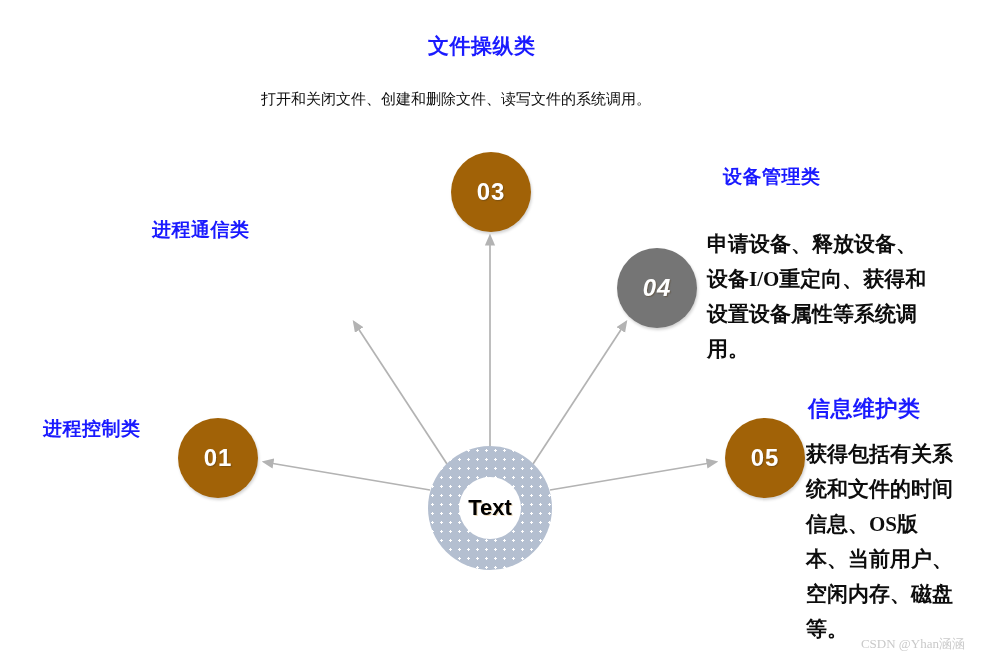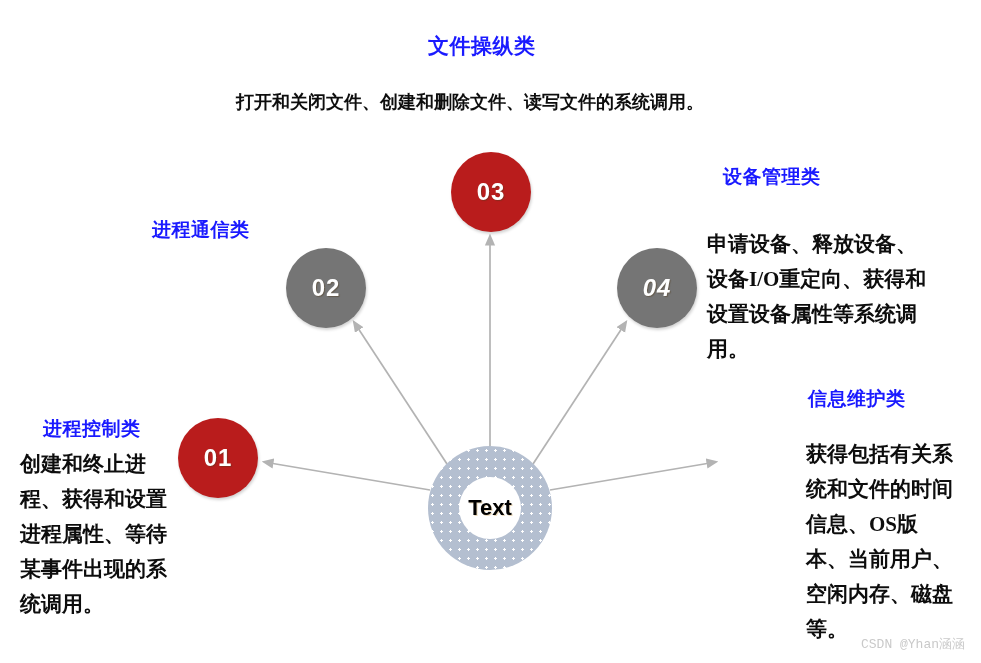--- a/index.html
+++ b/index.html
@@ -30,55 +30,55 @@
     color: #0d0d0d;
     font-family: "Liberation Serif", "DejaVu Serif", serif;
     font-weight: bold;
   }
 
   #title-file {
     left: 428px; top: 32px;
     font-size: 21px;
   }
   #sub-file {
-    left: 236px; top: 90px;
-    font-size: 18px;
+    left: 261px; top: 90px;
+    font-size: 15px;
     white-space: nowrap;
-    font-weight: bold;
+    font-weight: normal;
   }
 
   #title-ipc   { left: 152px; top: 217px; font-size: 19px; }
   #body-ipc    { left: 103px; top: 265px; font-size: 21px; width: 176px; line-height: 34px; }
 
   #title-proc  { left: 43px;  top: 416px; font-size: 19px; }
   #body-proc   { left: 20px;  top: 447px; font-size: 21px; width: 152px; line-height: 35px; }
 
   #title-dev   { left: 723px; top: 164px; font-size: 19px; }
   #body-dev    { left: 707px; top: 227px; font-size: 21px; width: 230px; line-height: 35px; }
 
-  #title-info  { left: 808px; top: 386px; font-size: 19px; }
+  #title-info  { left: 808px; top: 394px; font-size: 22px; }
   #body-info   { left: 806px; top: 437px; font-size: 21px; width: 152px; line-height: 35px; }
 
   
   .node {
     position: absolute;
     width: 80px; height: 80px;
     border-radius: 50%;
     display: flex;
     align-items: center;
     justify-content: center;
     color: #ffffff;
     font-family: "Liberation Sans", "DejaVu Sans", sans-serif;
     font-weight: bold;
     font-size: 24px;
     letter-spacing: 1px;
     box-shadow: 1px 2px 3px rgba(0,0,0,0.18);
     text-shadow: 1px 1px 1px rgba(80,60,30,0.45);
   }
-  .node.pink { background: #b91c1c; }
+  .node.pink { background: #a16207; }
   .node.gray { background: #757575; }
 
   #node-01 { left: 178px; top: 418px; }
   #node-02 { left: 286px; top: 248px; }
   #node-03 { left: 451px; top: 152px; }
   #node-04 { left: 617px; top: 248px; font-style: italic; }
   #node-05 { left: 725px; top: 418px; }
 
   
   #center-node {
@@ -116,21 +116,21 @@
     left: 0; top: 0;
     width: 981px; height: 663px;
     pointer-events: none;
   }
 
   
   #watermark {
     position: absolute;
     right: 16px; bottom: 10px;
     color: #c9c9c9;
-    font-family: Liberation Mono, monospace;
+    font-family: Liberation Serif, serif;
     font-size: 13px;
     white-space: nowrap;
     text-align: center;
   }
 </style>
 </head>
 <body>
 
 <div id="stage">
 
@@ -151,32 +151,31 @@
 
     <line x1="550" y1="490" x2="716" y2="462" stroke="#b3b3b3" stroke-width="1.7" marker-end="url(#ah)"></line>
   </svg>
 
   <div class="heading" id="title-file">文件操纵类</div>
   <div class="body-text" id="sub-file">打开和关闭文件、创建和删除文件、读写文件的系统调用。</div>
 
   <div class="heading" id="title-ipc">进程通信类</div>
 
   <div class="heading" id="title-proc">进程控制类</div>
-  <div class="body-text" id="body-proc">创建和终止进程、获得和设置进程属性、等待某事件出现的系统调用。</div>
 
   <div class="heading" id="title-dev">设备管理类</div>
   <div class="body-text" id="body-dev">申请设备、释放设备、设备I/O重定向、获得和设置设备属性等系统调用。</div>
 
   <div class="heading" id="title-info">信息维护类</div>
   <div class="body-text" id="body-info">获得包括有关系统和文件的时间信息、OS版本、当前用户、空闲内存、磁盘等。</div>
 
   <div class="node pink" id="node-01">01</div>
-  <div class="node gray" id="node-02">02</div>
   <div class="node pink" id="node-03">03</div>
   <div class="node gray" id="node-04">04</div>
+  <div class="node pink" id="node-05">05</div>
 
   <div id="center-node">
     <div id="center-hole">
       <span id="center-label">Text</span>
     </div>
   </div>
 
   <div id="watermark">CSDN @Yhan涵涵</div>
 
 </div>

